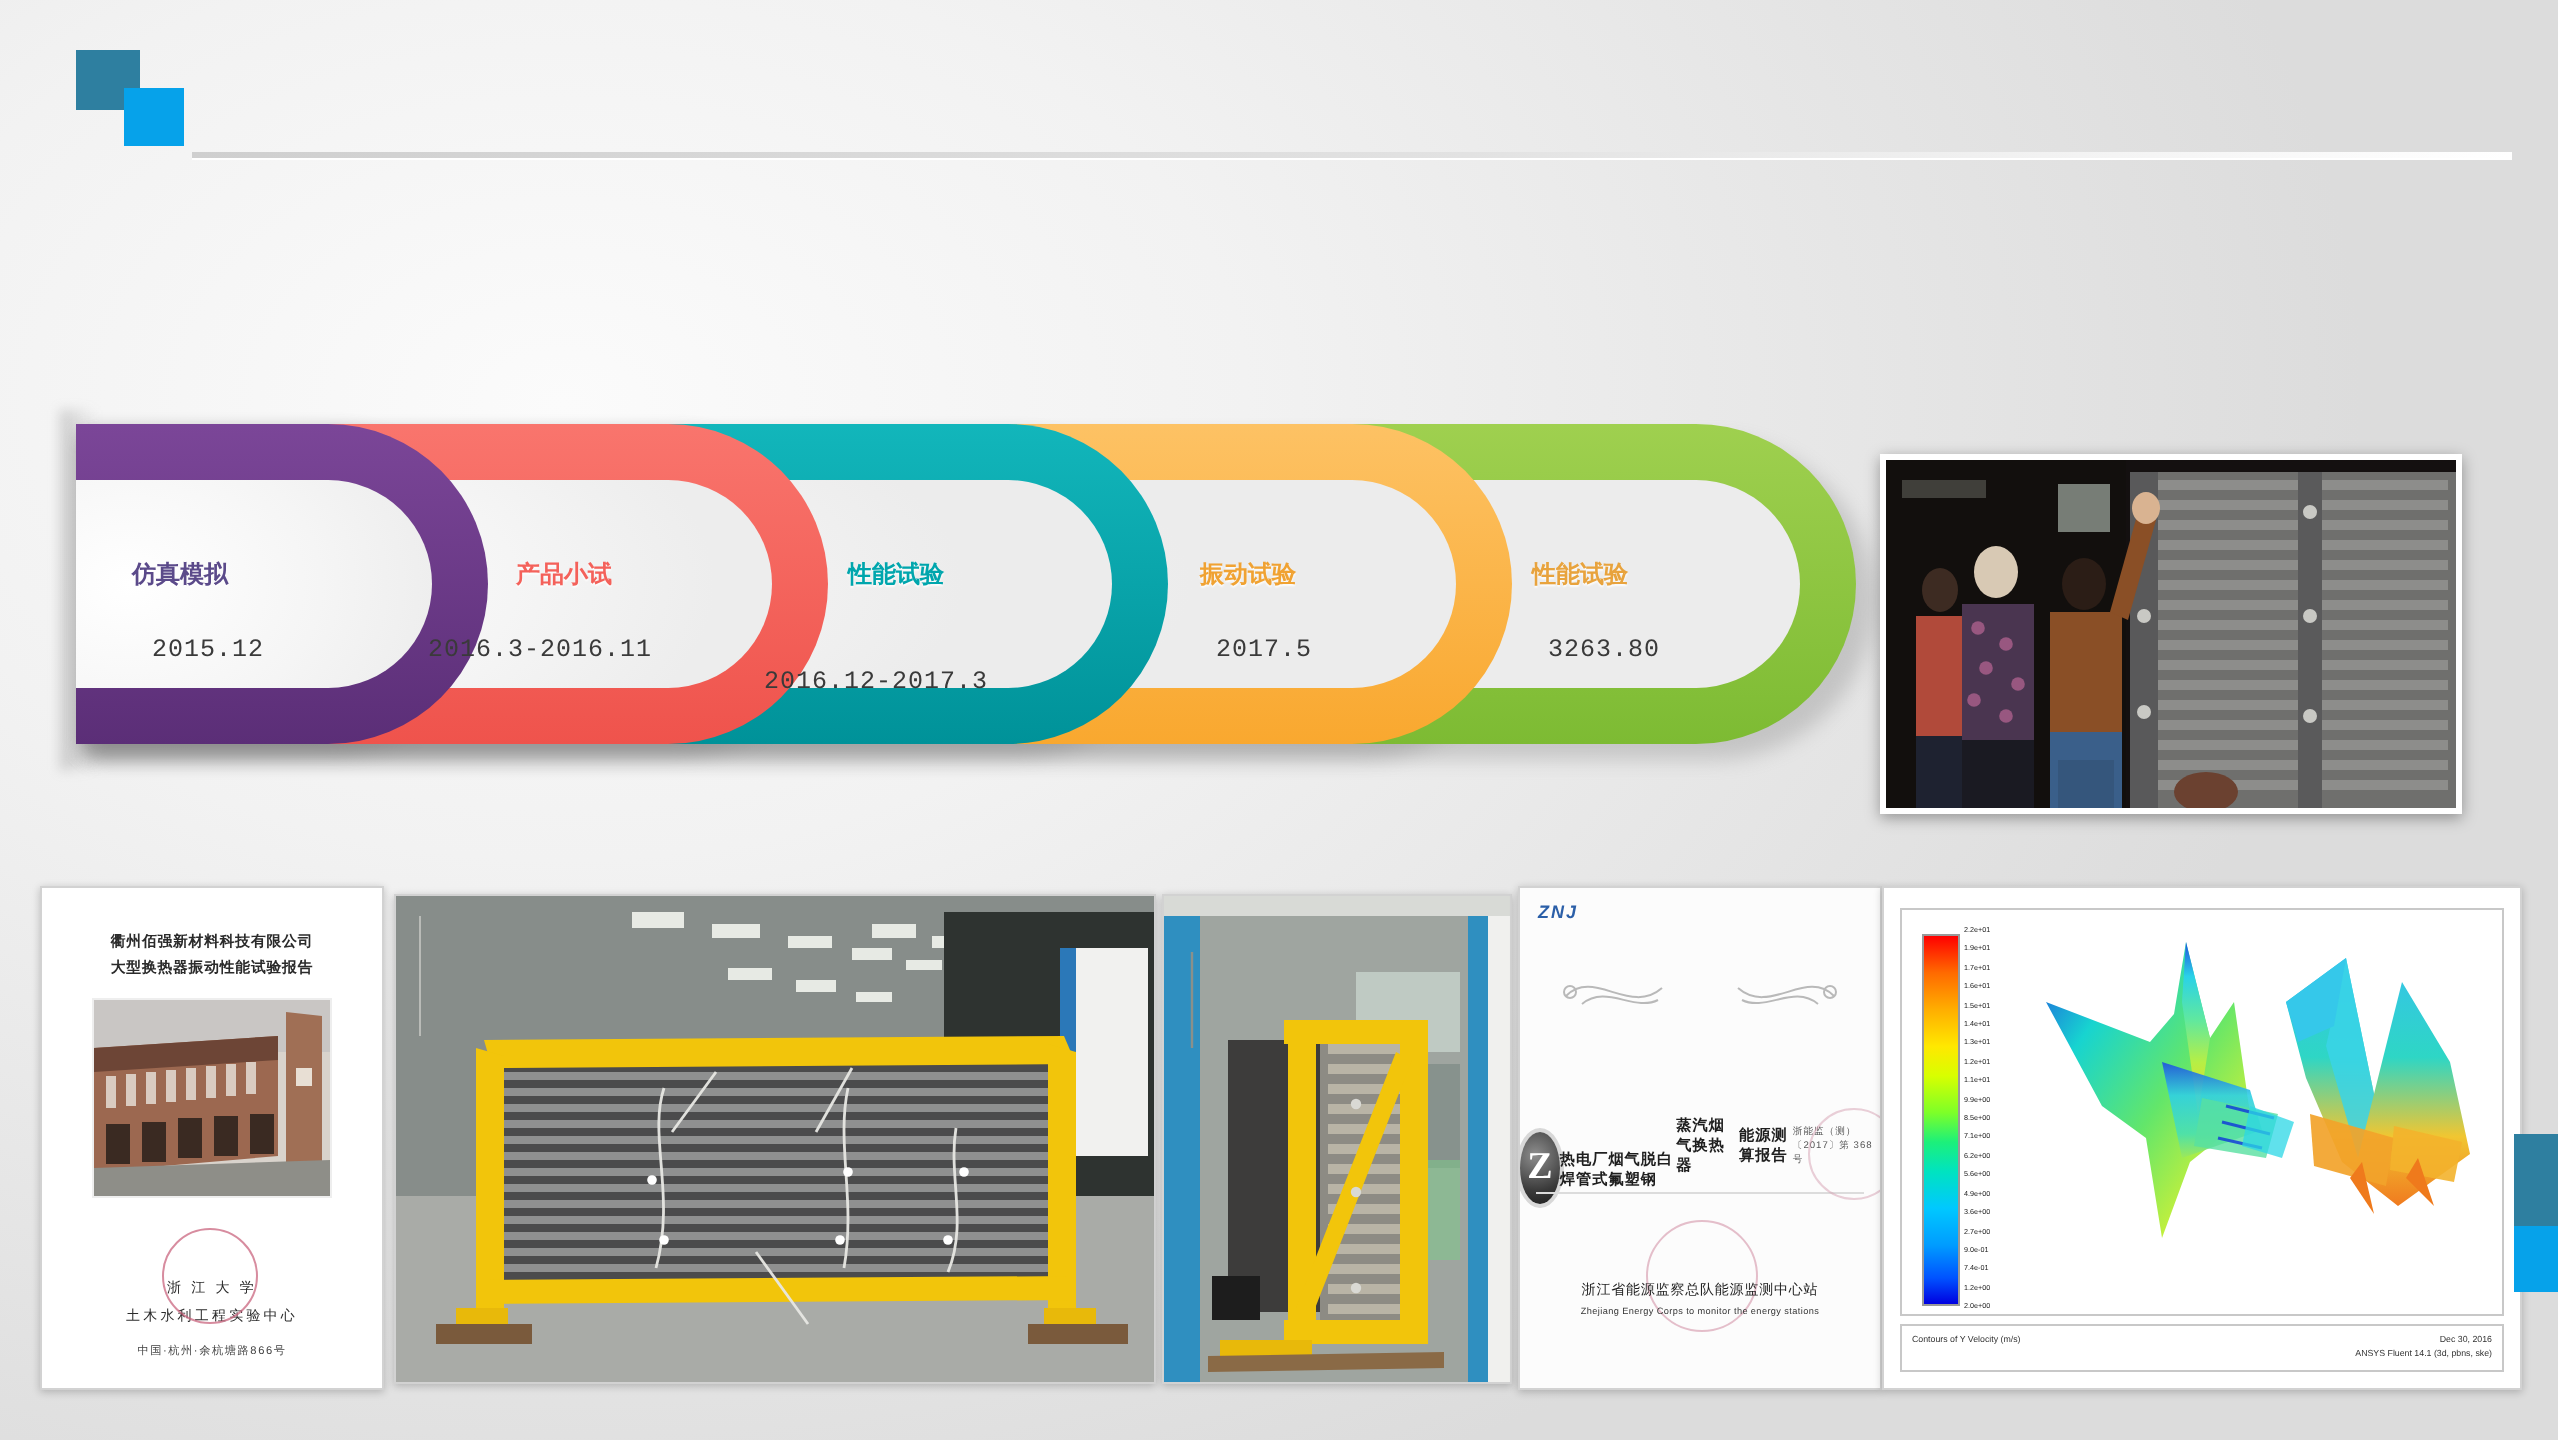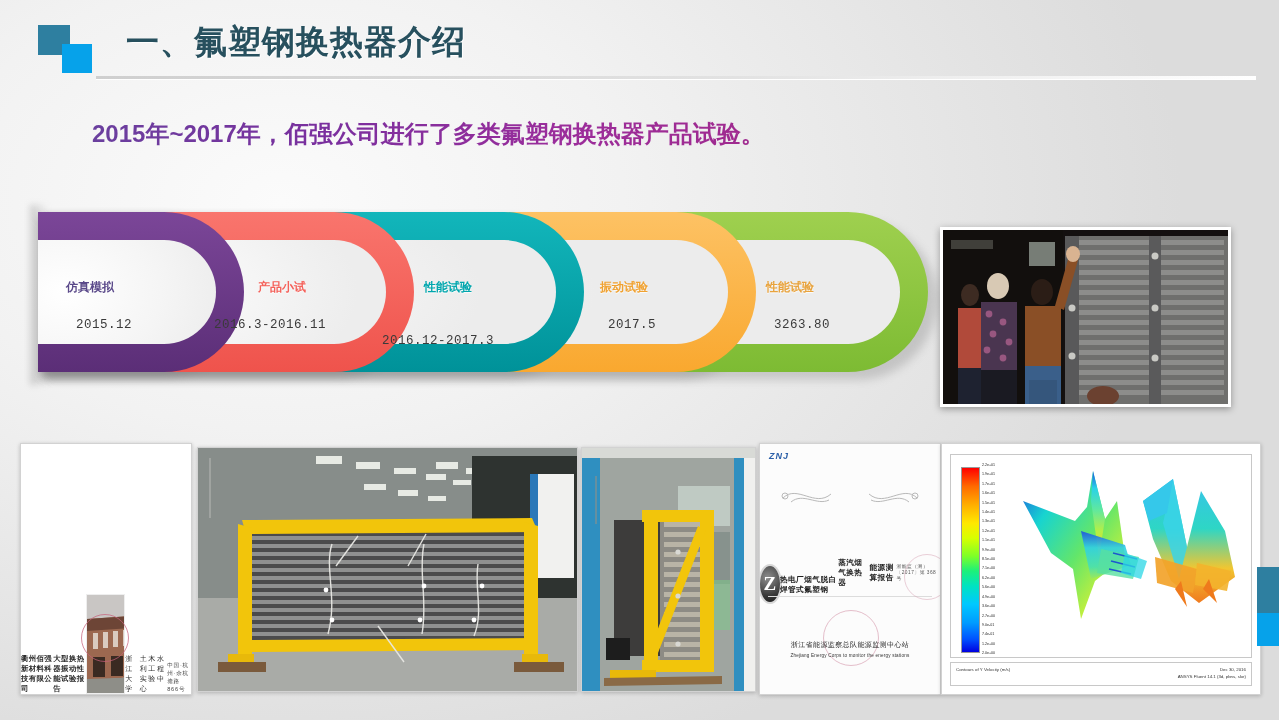--- a/index.html
+++ b/index.html
@@ -57,21 +57,21 @@
   
   .thumb{position:absolute;background:#ffffff;border:1px solid #d2d2d2;
          box-shadow:0 1px 4px rgba(0,0,0,.22);overflow:hidden;}
   .t1{left:20px;top:443px;width:170px;height:250px;}
   .t2{left:197px;top:447px;width:379px;height:243px;}
   .t3{left:581px;top:447px;width:173px;height:243px;}
   .t4{left:759px;top:443px;width:180px;height:250px;}
   .t5{left:941px;top:443px;width:318px;height:250px;}
   
   .doc1{width:100%;height:100%;background:#ffffff;position:relative;
-        display:flex;flex-direction:row;align-items:flex-end;}
+        display:flex;flex-direction:column;align-items:center;}
   .doc1 .d1line{font-size:7.4px;color:#2b2b2b;margin-top:3px;letter-spacing:.4px;font-weight:600;}
   .doc1 .photo{width:118px;height:98px;margin-top:10px;position:relative;overflow:hidden;border:1px solid #eee;}
   .doc1 .seal{position:absolute;left:60px;top:170px;width:46px;height:46px;border:1.6px solid #c8607a;border-radius:50%;opacity:.72;}
   .doc1 .d1foot{font-size:7px;color:#2b2b2b;margin-top:4px;letter-spacing:1.6px;}
   .doc1 .d1addr{font-size:5.6px;color:#444;margin-top:9px;letter-spacing:.8px;}
   
   .doc4{width:100%;height:100%;background:#fcfcfc;position:relative;
         display:flex;flex-direction:row;align-items:center;}
   .znj{position:absolute;left:9px;top:7px;font-size:9px;font-weight:bold;color:#2b5fa8;font-style:italic;letter-spacing:1px;}
   .zcrest{width:36px;height:36px;border-radius:50%;margin-top:30px;
@@ -105,24 +105,22 @@
   .edge1{position:absolute;right:0;top:567px;width:22px;height:46px;background:#2e7fa0;}
   .edge2{position:absolute;right:0;top:613px;width:22px;height:33px;background:#06a2ea;}
 </style>
 </head>
 <body>
 
 <div id="slide">
 
   <div class="hdr-sq1"></div>
   <div class="hdr-sq2"></div>
-  <div class="hdr-title">一、氟塑钢换热器介绍</div>
   <div class="hdr-rule"></div>
 
-  <div class="subtitle">2015年~2017年，佰强公司进行了多类氟塑钢换热器产品试验。</div>
 
   <div class="leftfade"></div>
   <div id="process">
 
     <div class="bandshadow" style="left:7px;top:8px;width:892px;height:160px;"></div>
     <div class="bandshadow" style="left:5px;top:7px;width:718px;height:160px;"></div>
     <div class="bandshadow" style="left:4px;top:6px;width:546px;height:160px;"></div>
     <div class="bandshadow" style="left:3px;top:5px;width:376px;height:160px;"></div>
     <div class="bandshadow" style="left:2px;top:4px;width:206px;height:160px;"></div>
 

